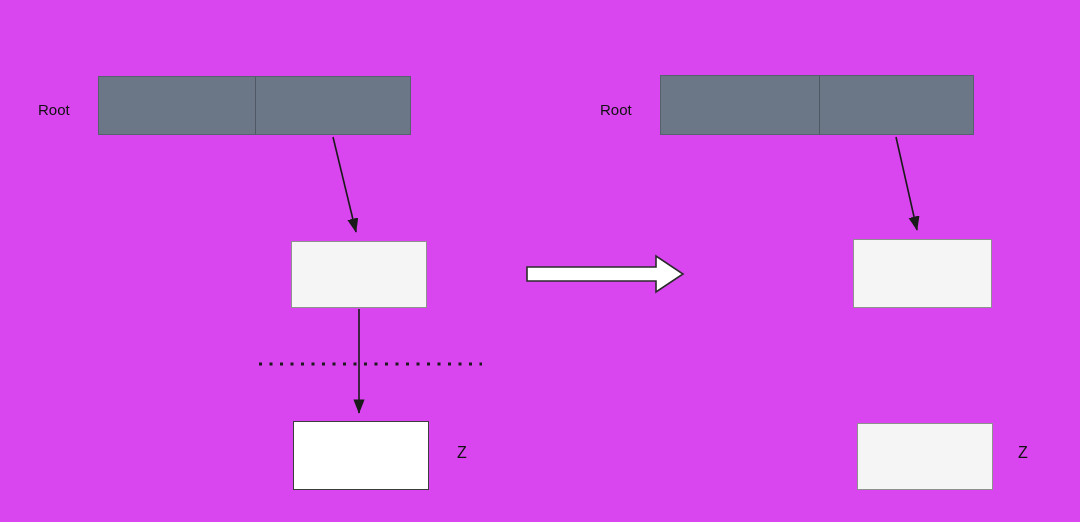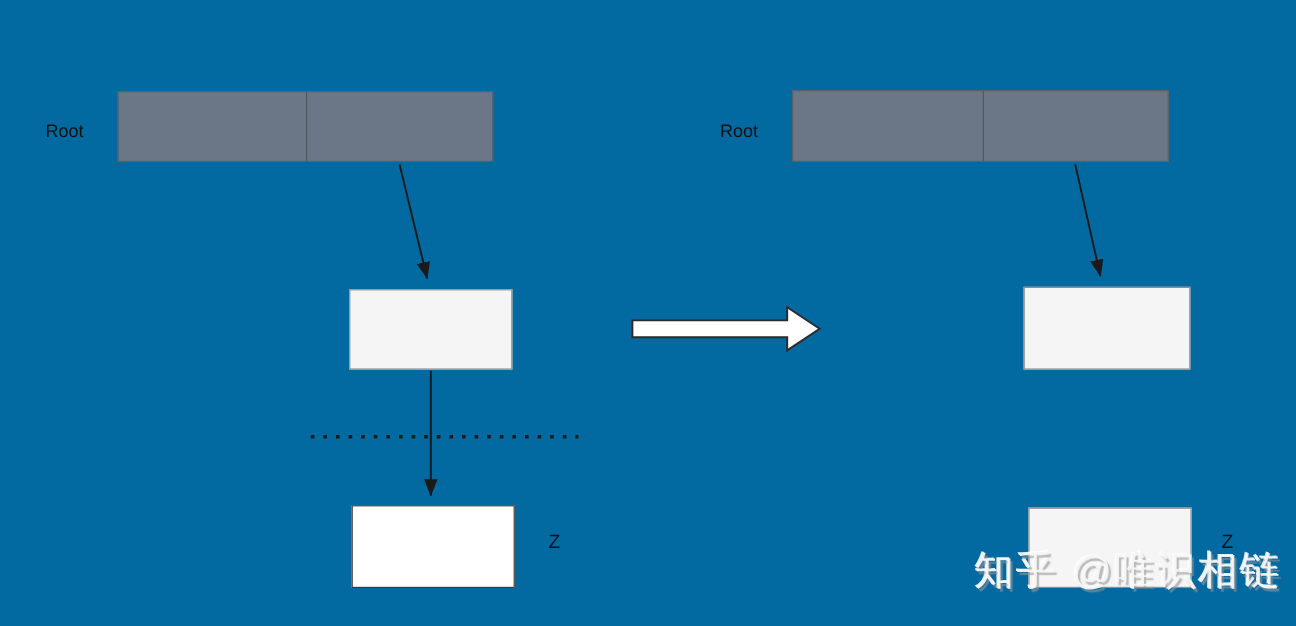--- a/index.html
+++ b/index.html
@@ -5,21 +5,21 @@
   html, body {
     margin: 0;
     padding: 0;
     background: #ffffff;
     font-family: "Liberation Sans", sans-serif;
   }
   .canvas {
     position: relative;
     width: 1080px;
     height: 522px;
-    background: #0369a1;
+    background: #d946ef;
     overflow: hidden;
   }
   .connectors {
     position: absolute;
     left: 0; top: 0;
     width: 1080px; height: 522px;
     pointer-events: none;
   }
   .node {
     position: absolute;
@@ -105,15 +105,14 @@
   <div class="node bar" style="left:660px; top:75px; width:314px; height:60px;">
     <div class="bar-divider" style="left:158px;"></div>
   </div>
 
   <div class="node light-box" style="left:853px; top:239px; width:139px; height:69px;"></div>
 
   <div class="node light-box" style="left:857px; top:423px; width:136px; height:67px;"></div>
 
   <div class="label z-label" style="left:1018px; top:444px;">Z</div>
 
-  <div class="watermark">知乎 @唯识相链</div>
 
 </div>
 
 </body></html>

